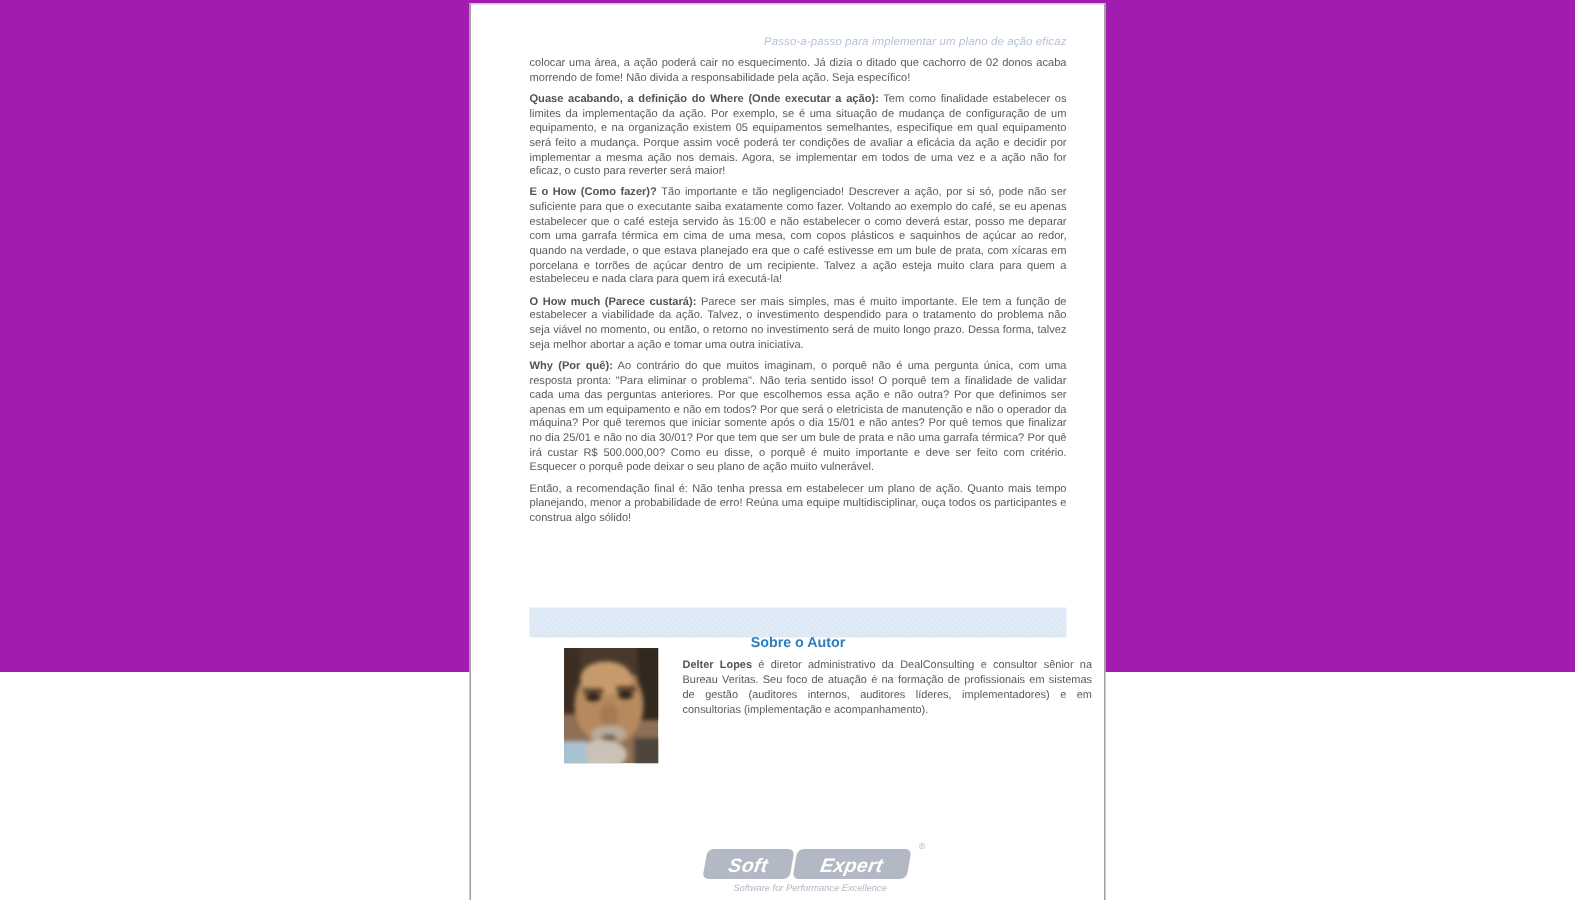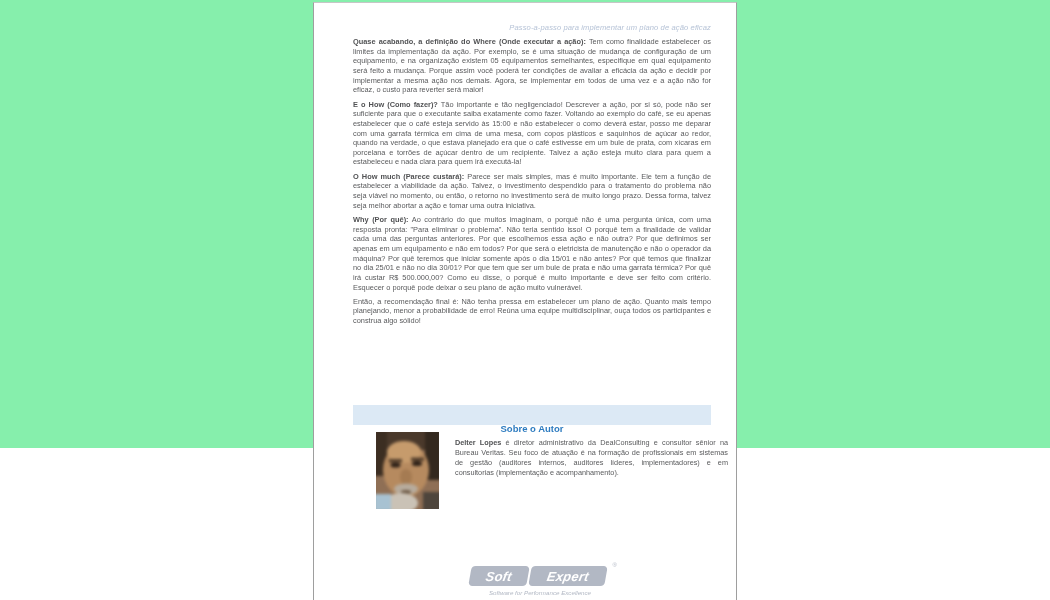--- a/index.html
+++ b/index.html
@@ -1,18 +1,18 @@
 <!DOCTYPE html>
 <html><head>
 <meta charset="utf-8">
 <style>
   * { margin:0; padding:0; box-sizing:border-box; }
   html,body { width:1050px; height:600px; background:#ffffff; overflow:hidden;
               font-family:"Liberation Sans", sans-serif; }
-  .stage { position:relative; width:1050px; height:448px; background:#86efac; }
+  .stage { position:relative; width:1050px; height:448px; background:#a21caf; }
 
   .page { position:absolute; left:313px; top:2px; width:424px; height:598px;
           background:#ffffff;
           border-left:1px solid #9e9e9e; border-right:1px solid #9e9e9e;
           border-top:1px solid #c6c6c6; }
 
   .doc-header { position:absolute; left:39px; top:20px; width:358px;
                 text-align:right; font-style:italic; font-size:7.6px;
                 color:#b5c2d6; letter-spacing:0.1px; }
 
@@ -55,20 +55,21 @@
 </style>
 </head>
 <body>
 
 <div class="stage">
   <div class="page">
 
     <div class="doc-header">Passo-a-passo para implementar um plano de ação eficaz</div>
 
     <div class="body-text">
+      <p><b></b><span>colocar uma área, a ação poderá cair no esquecimento. Já dizia o ditado que cachorro de 02 donos acaba morrendo de fome! Não divida a responsabilidade pela ação. Seja específico!</span></p>
       <p><b>Quase acabando, a definição do Where (Onde executar a ação):</b><span> Tem como finalidade estabelecer os limites da implementação da ação. Por exemplo, se é uma situação de mudança de configuração de um equipamento, e na organização existem 05 equipamentos semelhantes, especifique em qual equipamento será feito a mudança. Porque assim você poderá ter condições de avaliar a eficácia da ação e decidir por implementar a mesma ação nos demais. Agora, se implementar em todos de uma vez e a ação não for eficaz, o custo para reverter será maior!</span></p>
       <p><b>E o How (Como fazer)?</b><span> Tão importante e tão negligenciado! Descrever a ação, por si só, pode não ser suficiente para que o executante saiba exatamente como fazer. Voltando ao exemplo do café, se eu apenas estabelecer que o café esteja servido às 15:00 e não estabelecer o como deverá estar, posso me deparar com uma garrafa térmica em cima de uma mesa, com copos plásticos e saquinhos de açúcar ao redor, quando na verdade, o que estava planejado era que o café estivesse em um bule de prata, com xícaras em porcelana e torrões de açúcar dentro de um recipiente. Talvez a ação esteja muito clara para quem a estabeleceu e nada clara para quem irá executá-la!</span></p>
       <p><b>O How much (Parece custará):</b><span> Parece ser mais simples, mas é muito importante. Ele tem a função de estabelecer a viabilidade da ação. Talvez, o investimento despendido para o tratamento do problema não seja viável no momento, ou então, o retorno no investimento será de muito longo prazo. Dessa forma, talvez seja melhor abortar a ação e tomar uma outra iniciativa.</span></p>
       <p><b>Why (Por quê):</b><span> Ao contrário do que muitos imaginam, o porquê não é uma pergunta única, com uma resposta pronta: "Para eliminar o problema". Não teria sentido isso! O porquê tem a finalidade de validar cada uma das perguntas anteriores. Por que escolhemos essa ação e não outra? Por que definimos ser apenas em um equipamento e não em todos? Por que será o eletricista de manutenção e não o operador da máquina? Por quê teremos que iniciar somente após o dia 15/01 e não antes? Por quê temos que finalizar no dia 25/01 e não no dia 30/01? Por que tem que ser um bule de prata e não uma garrafa térmica? Por quê irá custar R$ 500.000,00? Como eu disse, o porquê é muito importante e deve ser feito com critério. Esquecer o porquê pode deixar o seu plano de ação muito vulnerável.</span></p>
       <p><b></b><span>Então, a recomendação final é: Não tenha pressa em estabelecer um plano de ação. Quanto mais tempo planejando, menor a probabilidade de erro! Reúna uma equipe multidisciplinar, ouça todos os participantes e construa algo sólido!</span></p>
     </div>
 
     <div class="about-banner">
       <span class="label">Sobre o Autor</span>
     </div>

